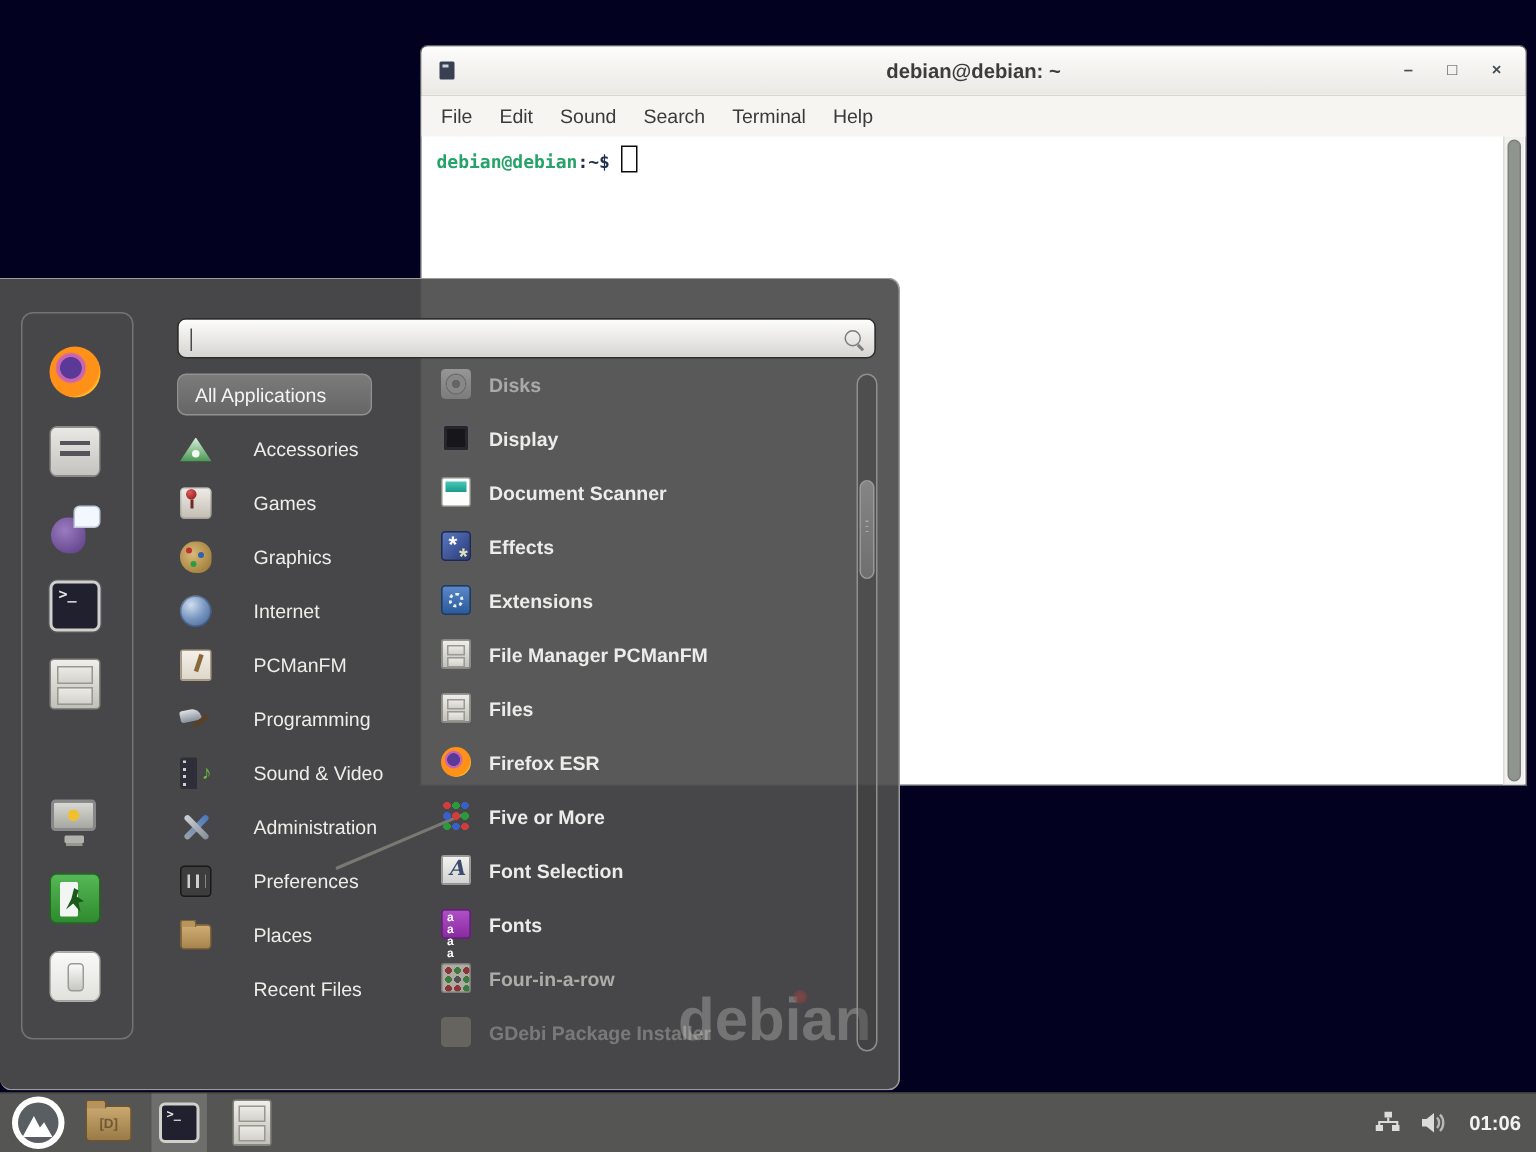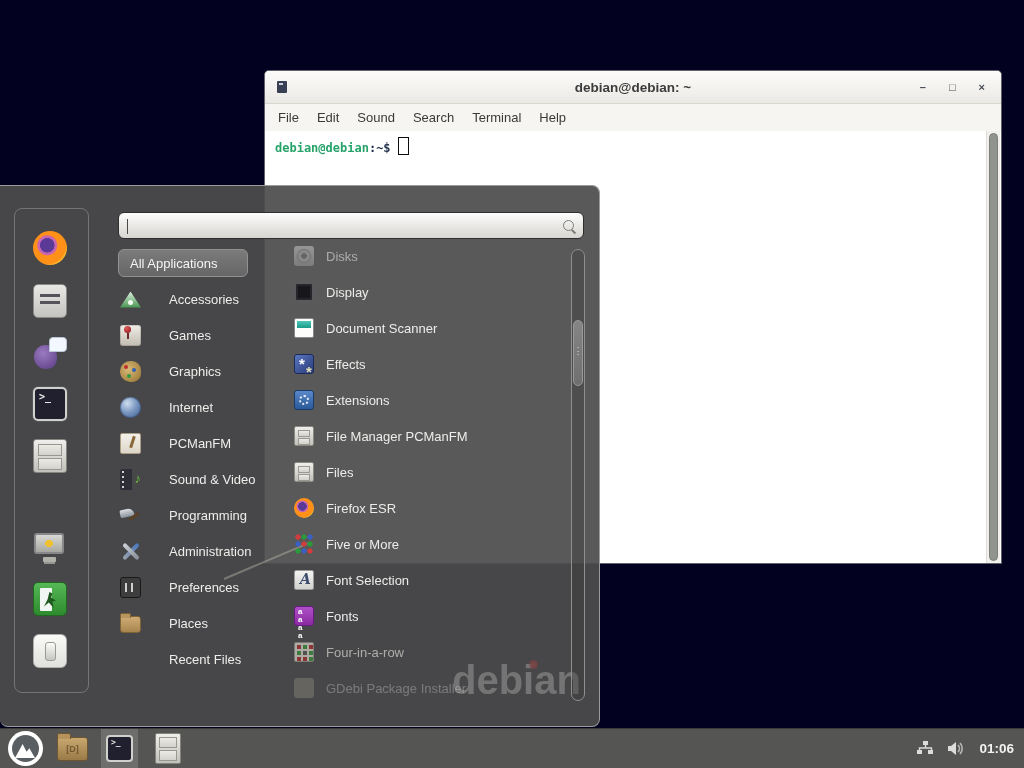--- a/index.html
+++ b/index.html
@@ -1,21 +1,21 @@
 <!DOCTYPE html>
 <html><head>
 <meta charset="utf-8">
 <style>
   html,body{margin:0;padding:0;background:#000;}
   .screen{position:relative;width:1024px;height:768px;overflow:hidden;background:#030120;
           font-family:"Liberation Sans",sans-serif;-webkit-font-smoothing:antialiased;}
 
   
-  .terminal-window{position:absolute;left:264px;top:30px;width:738px;height:494px;
-     background:#fff;border:1px solid #62626a;border-radius:5px 5px 0 0;box-sizing:border-box;margin-top:40px;}
+  .terminal-window{position:absolute;left:280px;top:30px;width:738px;height:494px;
+     background:#fff;border:1px solid #62626a;border-radius:5px 5px 0 0;box-sizing:border-box;}
   .titlebar{position:relative;height:32px;background:linear-gradient(#fcfcfb,#ebe9e4);
      border-bottom:1px solid #d9d6cf;border-radius:4px 4px 0 0;display:flex;align-items:center;}
   .tw-icon{width:10px;height:12px;background:#3a4054;border-radius:1px;margin-left:12px;position:relative;z-index:2;}
   .tw-icon:after{content:"";position:absolute;left:2px;top:2px;width:4px;height:2px;background:#cdd2de;}
   .titlebar .title{position:absolute;left:0;right:0;text-align:center;font-size:13.5px;font-weight:bold;color:#3c3c3c;}
   .winbtns{position:absolute;right:16px;top:0;height:32px;display:flex;align-items:center;gap:23px;z-index:2;}
   .winbtns span{font-size:11px;font-weight:bold;color:#474d55;line-height:1;cursor:default;}
   .menubar{height:27px;background:#f6f5f1;display:flex;align-items:center;padding-left:4px;}
   .menubar span{padding:0 9px;font-size:13px;color:#3a3a3a;}
   .term-body{position:relative;height:433px;font-family:"DejaVu Sans Mono",monospace;
@@ -53,21 +53,21 @@
 
   .cats{position:absolute;left:112px;top:59px;width:152px;z-index:2;}
   .cat-row{height:36px;display:flex;align-items:center;padding-left:8px;box-sizing:border-box;}
   .cat-row .lbl{margin-left:28px;font-size:13px;color:#ededea;white-space:nowrap;}
   .all-apps{height:28px;width:130px;margin-left:-2px;display:flex;align-items:center;padding-left:11px;box-sizing:border-box;
      background:linear-gradient(#7b7b7b,#666);border:1px solid #929292;border-radius:6px;
      font-size:13px;color:#f4f4f4;white-space:nowrap;}
   .ci{position:relative;flex:none;width:21px;height:21px;}
   .ci-spacer{background:none;}
 
-  .apps{position:absolute;left:264px;top:52px;width:300px;z-index:2;}
+  .apps{position:absolute;left:264px;top:52px;width:300px;z-index:2;font-weight:bold;}
   .app-row{height:36px;display:flex;align-items:center;padding-left:30px;box-sizing:border-box;}
   .app-row .lbl{margin-left:12px;font-size:13px;color:#ececea;white-space:nowrap;}
   .app-row.dim1{opacity:.55;}
   .app-row.dim2{opacity:.78;} .app-row.dim2 .lbl{color:#c9c9c4;}
   .app-row.dim3{opacity:.30;}
   .ai{position:relative;flex:none;width:20px;height:20px;}
 
   .apps-scrollbar{position:absolute;left:571px;top:63px;width:14px;height:452px;box-sizing:border-box;
      border:1px solid #8f8f8f;border-radius:7px;background:rgba(58,58,58,.35);z-index:2;}
   .sthumb{position:absolute;left:1px;right:1px;top:70px;height:64px;background:linear-gradient(#858585,#6f6f6f);
@@ -289,26 +289,26 @@
       </div>
       <div class="cat-row">
         <span class="ci ci-internet"></span>
         <span class="lbl">Internet</span>
       </div>
       <div class="cat-row">
         <span class="ci ci-office"></span>
         <span class="lbl">PCManFM</span>
       </div>
       <div class="cat-row">
+        <span class="ci ci-programming"></span>
+        <span class="lbl">Programming</span>
+      </div>
+      <div class="cat-row">
         <span class="ci ci-sound-video"></span>
         <span class="lbl">Sound &amp; Video</span>
-      </div>
-      <div class="cat-row">
-        <span class="ci ci-programming"></span>
-        <span class="lbl">Programming</span>
       </div>
       <div class="cat-row">
         <span class="ci ci-administration"></span>
         <span class="lbl">Administration</span>
       </div>
       <div class="cat-row">
         <span class="ci ci-preferences"></span>
         <span class="lbl">Preferences</span>
       </div>
       <div class="cat-row">

